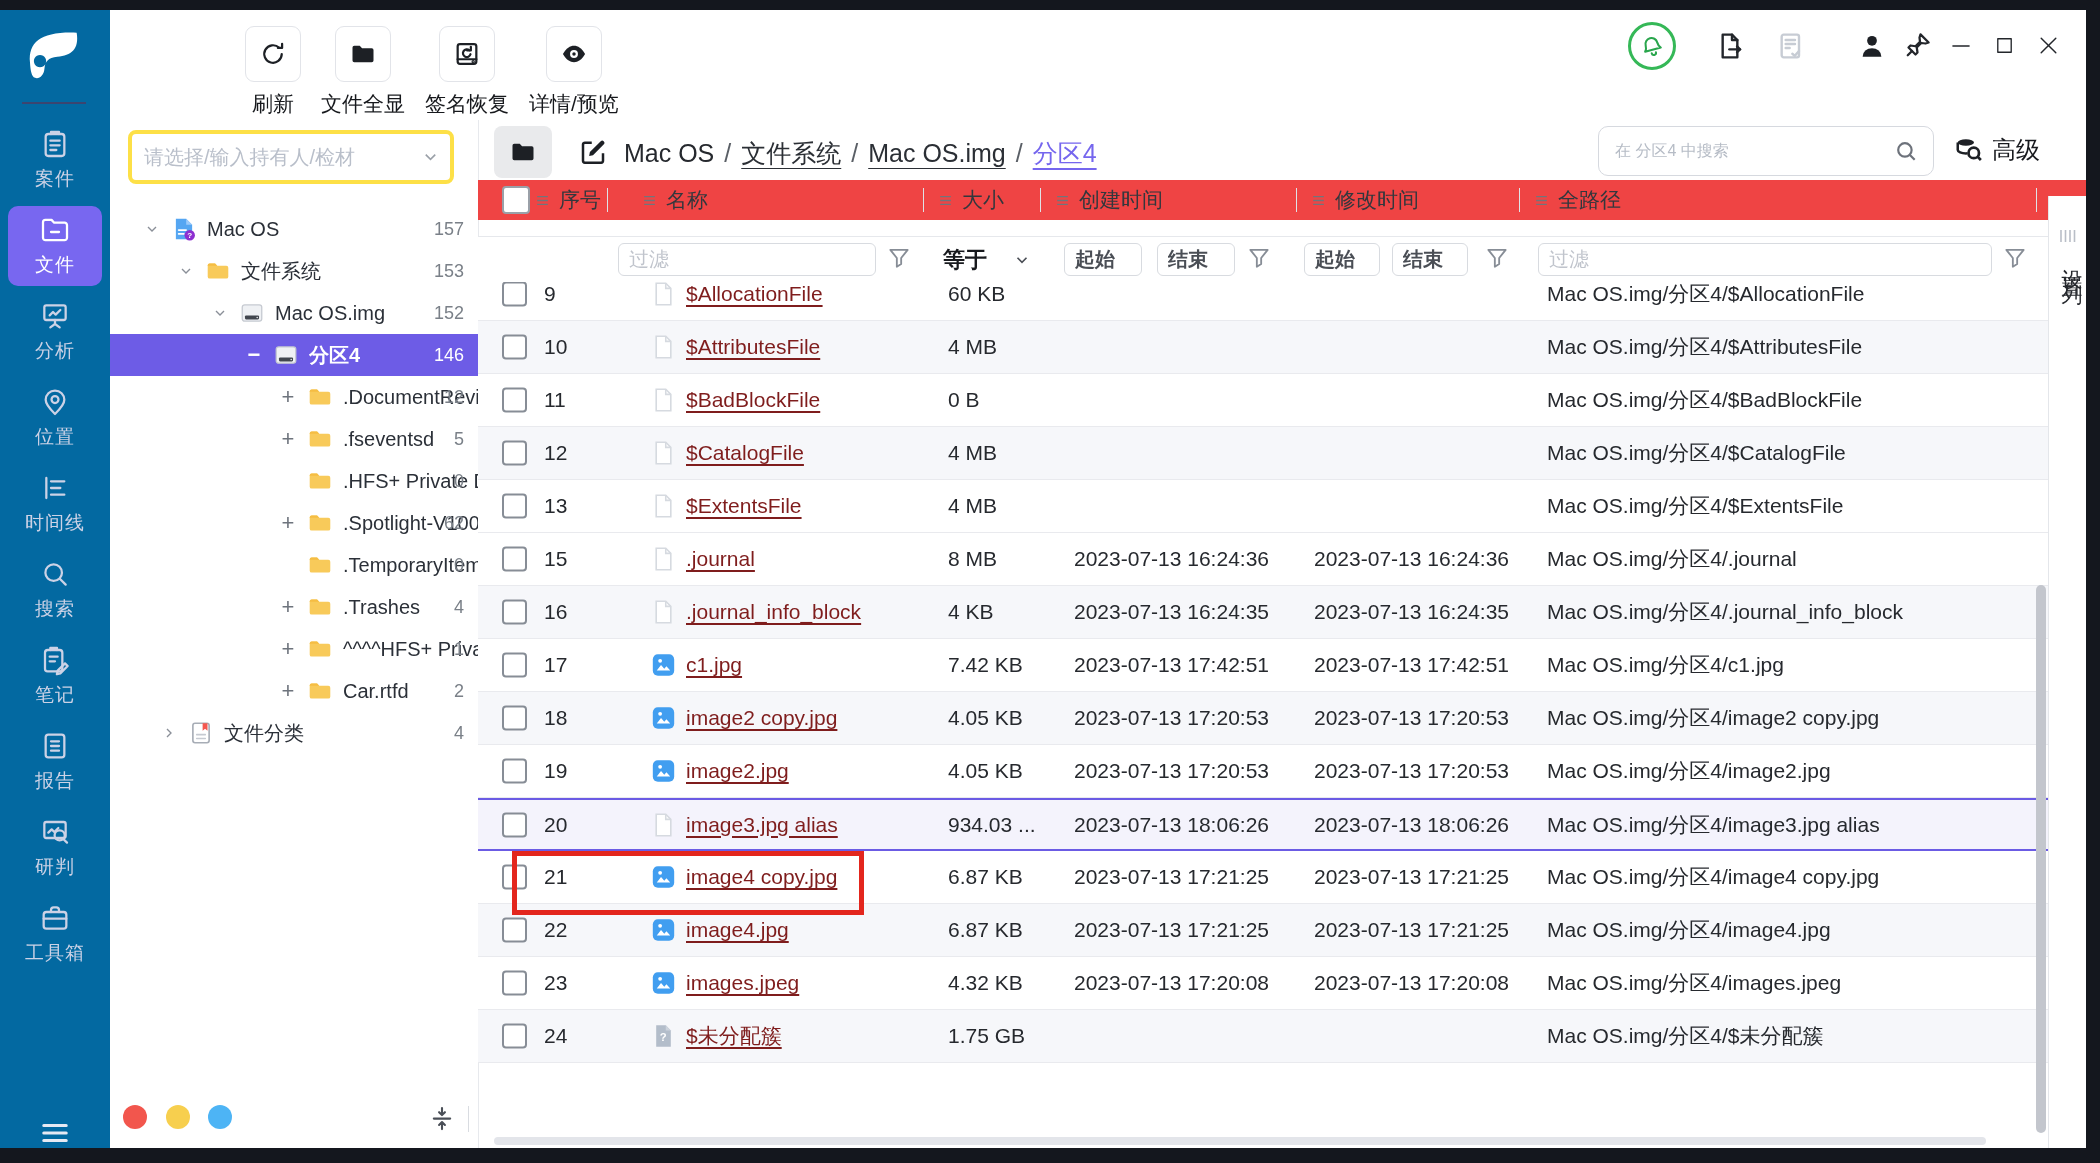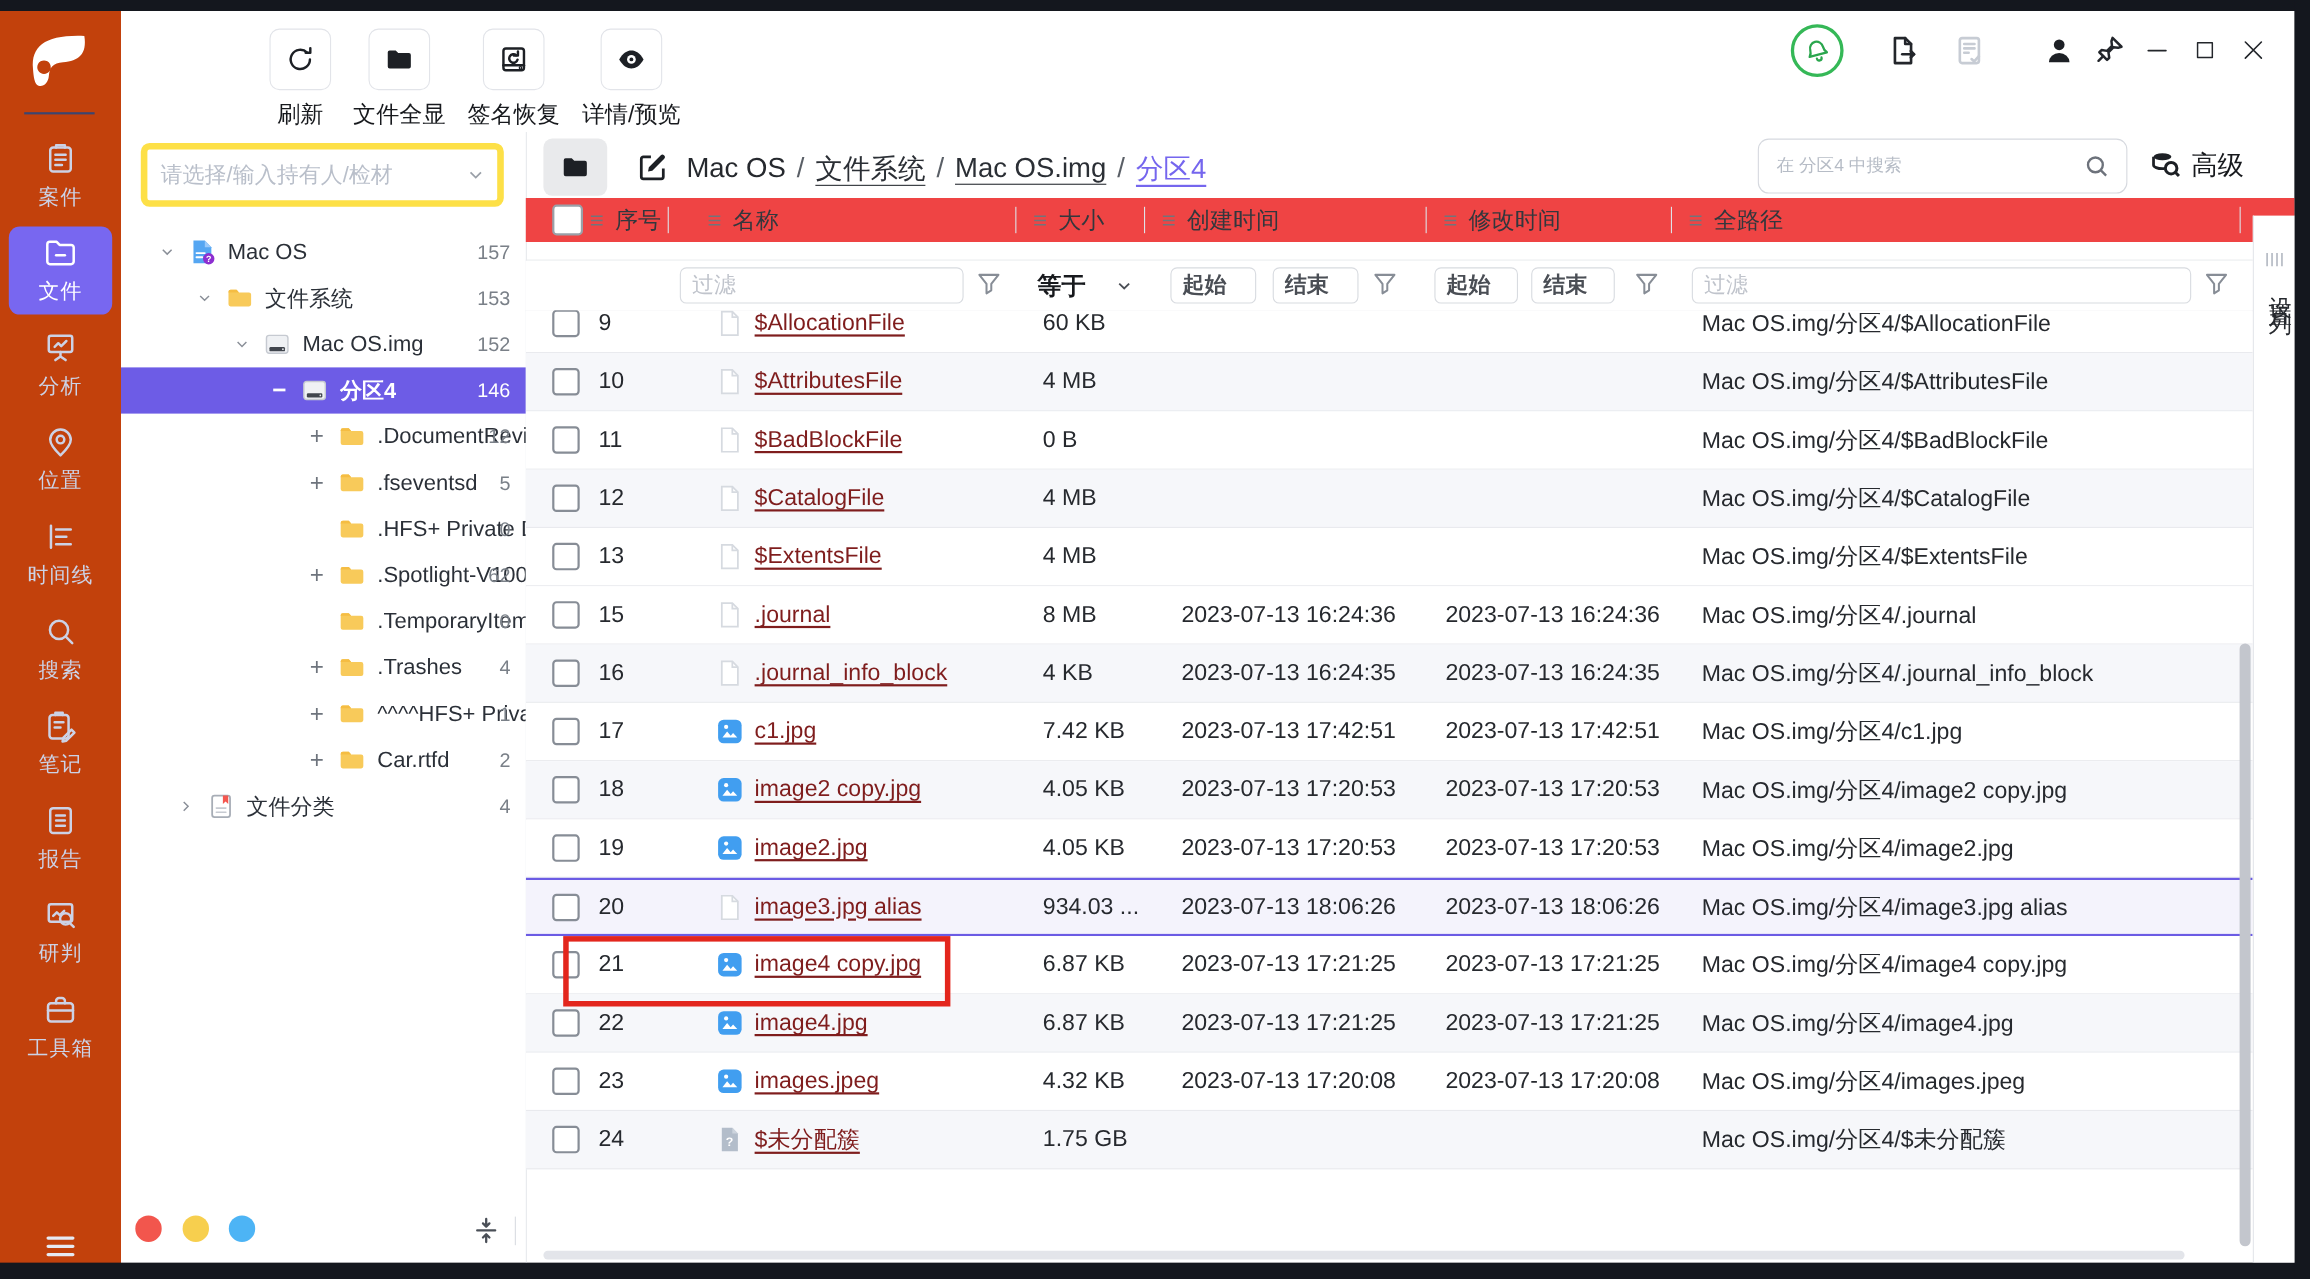--- a/index.html
+++ b/index.html
@@ -4,42 +4,42 @@
 <style>
   html,body{margin:0;padding:0;width:2100px;height:1163px;overflow:hidden;
     font-family:"Liberation Sans",sans-serif;background:#15181f;}
   .stage{position:absolute;left:0;top:0;width:2100px;height:1163px;}
   .abs{position:absolute;}
   
   .top-strip{left:0;top:0;width:2100px;height:10px;background:#14171e;}
   .bottom-strip{left:0;top:1148px;width:2100px;height:15px;background:#14171e;}
   .right-strip{left:2086px;top:0;width:14px;height:1163px;background:#14171e;}
   
-  .sidebar{left:0;top:10px;width:110px;height:1138px;background:#c2410c;}
+  .sidebar{left:0;top:10px;width:110px;height:1138px;background:#0369a1;}
   .logo{left:22px;top:14px;width:64px;height:64px;}
   .logo-divider{left:22px;top:92px;width:64px;height:2px;background:#3b4570;}
   .nav{left:0;top:118px;width:110px;display:flex;flex-direction:column;align-items:center;gap:22px;}
   .nav-item{width:94px;height:64px;display:flex;flex-direction:column;align-items:center;justify-content:center;gap:6px;border-radius:10px;cursor:pointer;}
   .nav-item .nico{width:32px;height:32px;stroke:#ccd2e6;fill:none;stroke-width:1.7;stroke-linecap:round;stroke-linejoin:round;}
   .nav-item .nlabel{font-size:19px;color:#ccd2e6;letter-spacing:1px;}
   .nav-item.active{background:#7867f0;height:80px;margin:-8px 0;}
   .nav-item.active .nlabel{color:#fff;}
   .nav-item.active .nico{stroke:#fff;}
   .hamburger{left:38px;top:1108px;width:34px;height:30px;stroke:#e6e9f3;stroke-width:2.4;stroke-linecap:round;fill:none;}
   
   .main{left:110px;top:10px;width:1976px;height:1138px;background:#fff;}
   
   .toolbar{left:110px;top:10px;height:120px;display:flex;padding-left:135px;gap:20px;align-items:flex-start;}
   .tool-btn{display:flex;flex-direction:column;align-items:center;gap:8px;padding-top:16px;cursor:pointer;}
   .tool-ic{width:54px;height:54px;border:1px solid #e2e4e9;border-radius:9px;display:flex;align-items:center;justify-content:center;}
   .tool-ic svg{width:28px;height:28px;stroke:#1d2025;fill:none;stroke-width:1.9;stroke-linecap:round;stroke-linejoin:round;}
   .tool-label{font-size:21px;color:#17191d;}
   .tbar-ic{stroke:#23262b;fill:none;stroke-width:1.8;stroke-linecap:round;stroke-linejoin:round;}
   
-  .owner-select{left:128px;top:130px;width:318px;height:46px;border:6px solid #fde047;border-radius:8px;display:flex;align-items:center;}
+  .owner-select{left:128px;top:130px;width:318px;height:46px;border:4px solid #fde047;border-radius:8px;display:flex;align-items:center;}
   .owner-select input{border:none;outline:none;flex:1;font-size:20px;padding:0 12px;color:#3c4046;font-family:inherit;background:transparent;}
   .owner-select input::placeholder{color:#b9bfca;}
   .owner-chev{width:20px;height:20px;stroke:#9aa0a8;fill:none;stroke-width:2;margin-right:10px;}
   .left-border{left:478px;top:120px;width:1px;height:1028px;background:#e7e9ed;}
   .tree{left:110px;top:208px;width:368px;}
   .tree-row{position:relative;height:42px;display:flex;align-items:center;font-size:20px;color:#2b3038;cursor:pointer;}
   .tree-row.sel{background:#6d5ce6;color:#fff;font-weight:bold;}
   .tree-exp{width:22px;display:inline-flex;justify-content:center;align-items:center;font-size:22px;color:#6e747d;flex:0 0 22px;}
   .tree-row.sel .tree-exp{color:#fff;}
   .tree-exp svg{width:16px;height:16px;stroke:#8a8f98;fill:none;stroke-width:2;}

